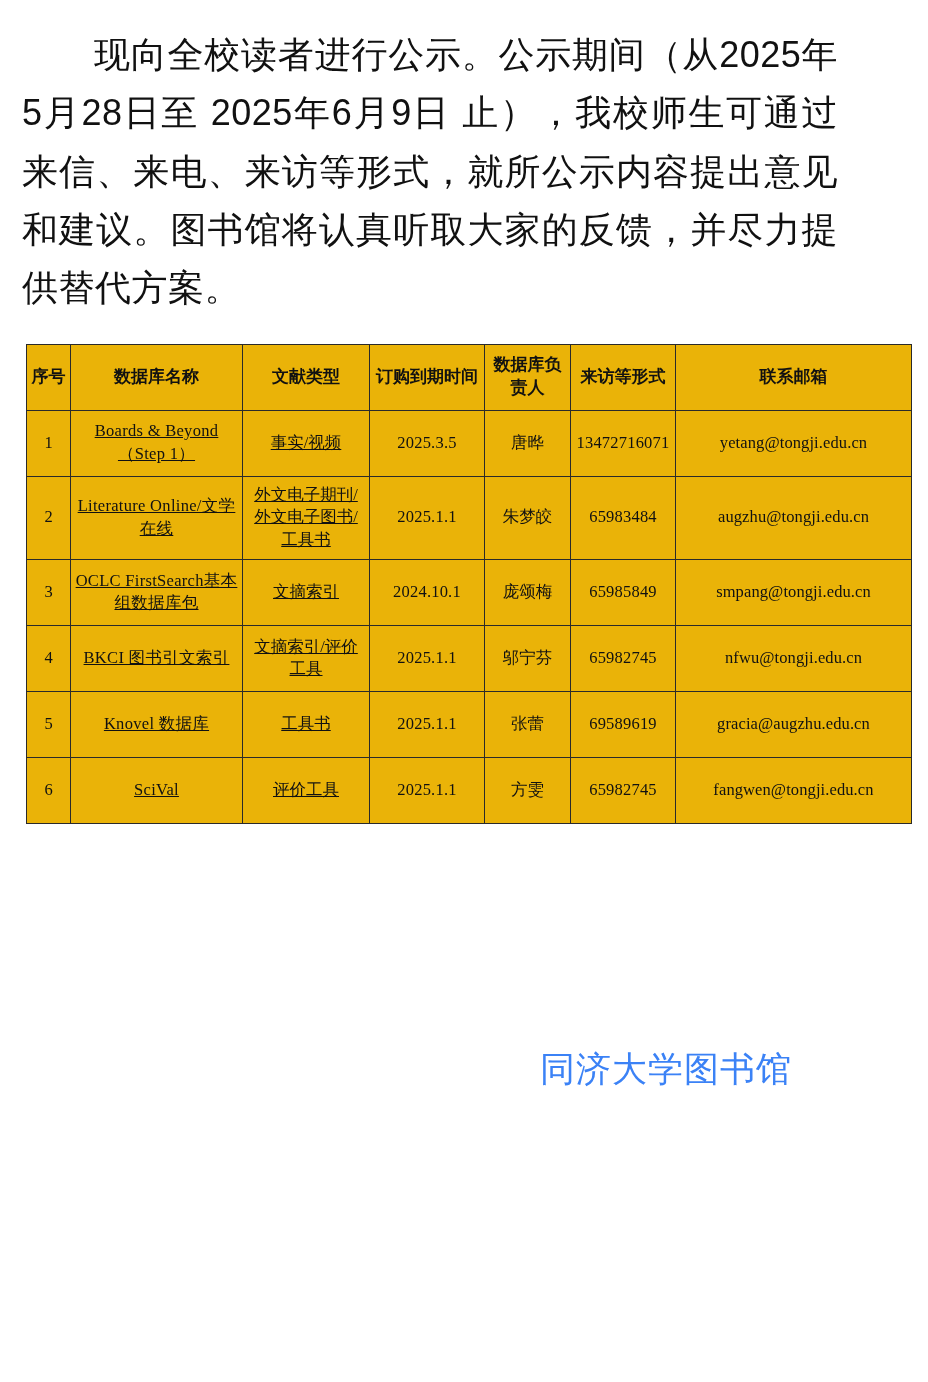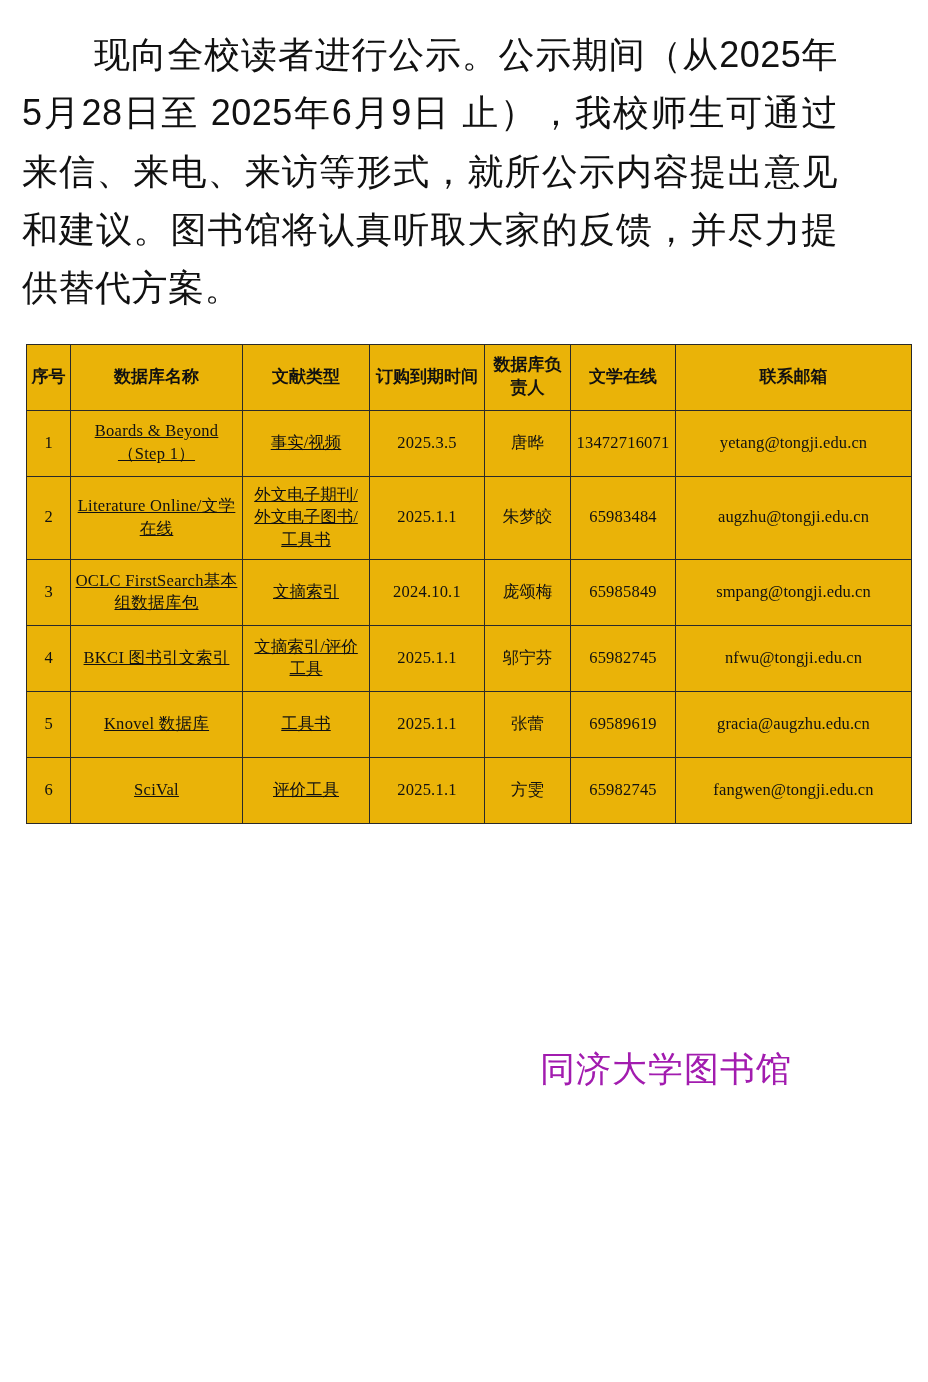--- a/index.html
+++ b/index.html
@@ -84,21 +84,21 @@
   
   .signature {
     margin-top: 214px;
     text-align: right;
     padding-right: 46px;
   }
   .signature div {
     font-size: 35px;
     line-height: 1.75;
     letter-spacing: 1px;
-    color: #a21caf;
+    color: #3b82f6;
   }
 </style>
 </head>
 <body>
 
 <div class="page">
 
   <p class="intro">现向全校读者进行公示。公示期间（从2025年5月28日至 2025年6月9日 止），我校师生可通过来信、来电、来访等形式，就所公示内容提出意见和建议。图书馆将认真听取大家的反馈，并尽力提供替代方案。</p>
 
   <table class="db-table">
@@ -111,21 +111,21 @@
         <col class="c5">
         <col class="c6">
     </colgroup>
     <thead>
       <tr class="row-h">
         <th>序号</th>
         <th>数据库名称</th>
         <th>文献类型</th>
         <th>订购到期时间</th>
         <th>数据库负责人</th>
-        <th>文学在线</th>
+        <th>来访等形式</th>
         <th>联系邮箱</th>
       </tr>
     </thead>
     <tbody>
       <tr class="row-b">
         <td class="num">1</td>
         <td class="name">Boards &amp; Beyond（Step 1）</td>
         <td class="type">事实/视频</td>
         <td class="date">2025.3.5</td>
         <td class="owner">唐晔</td>

